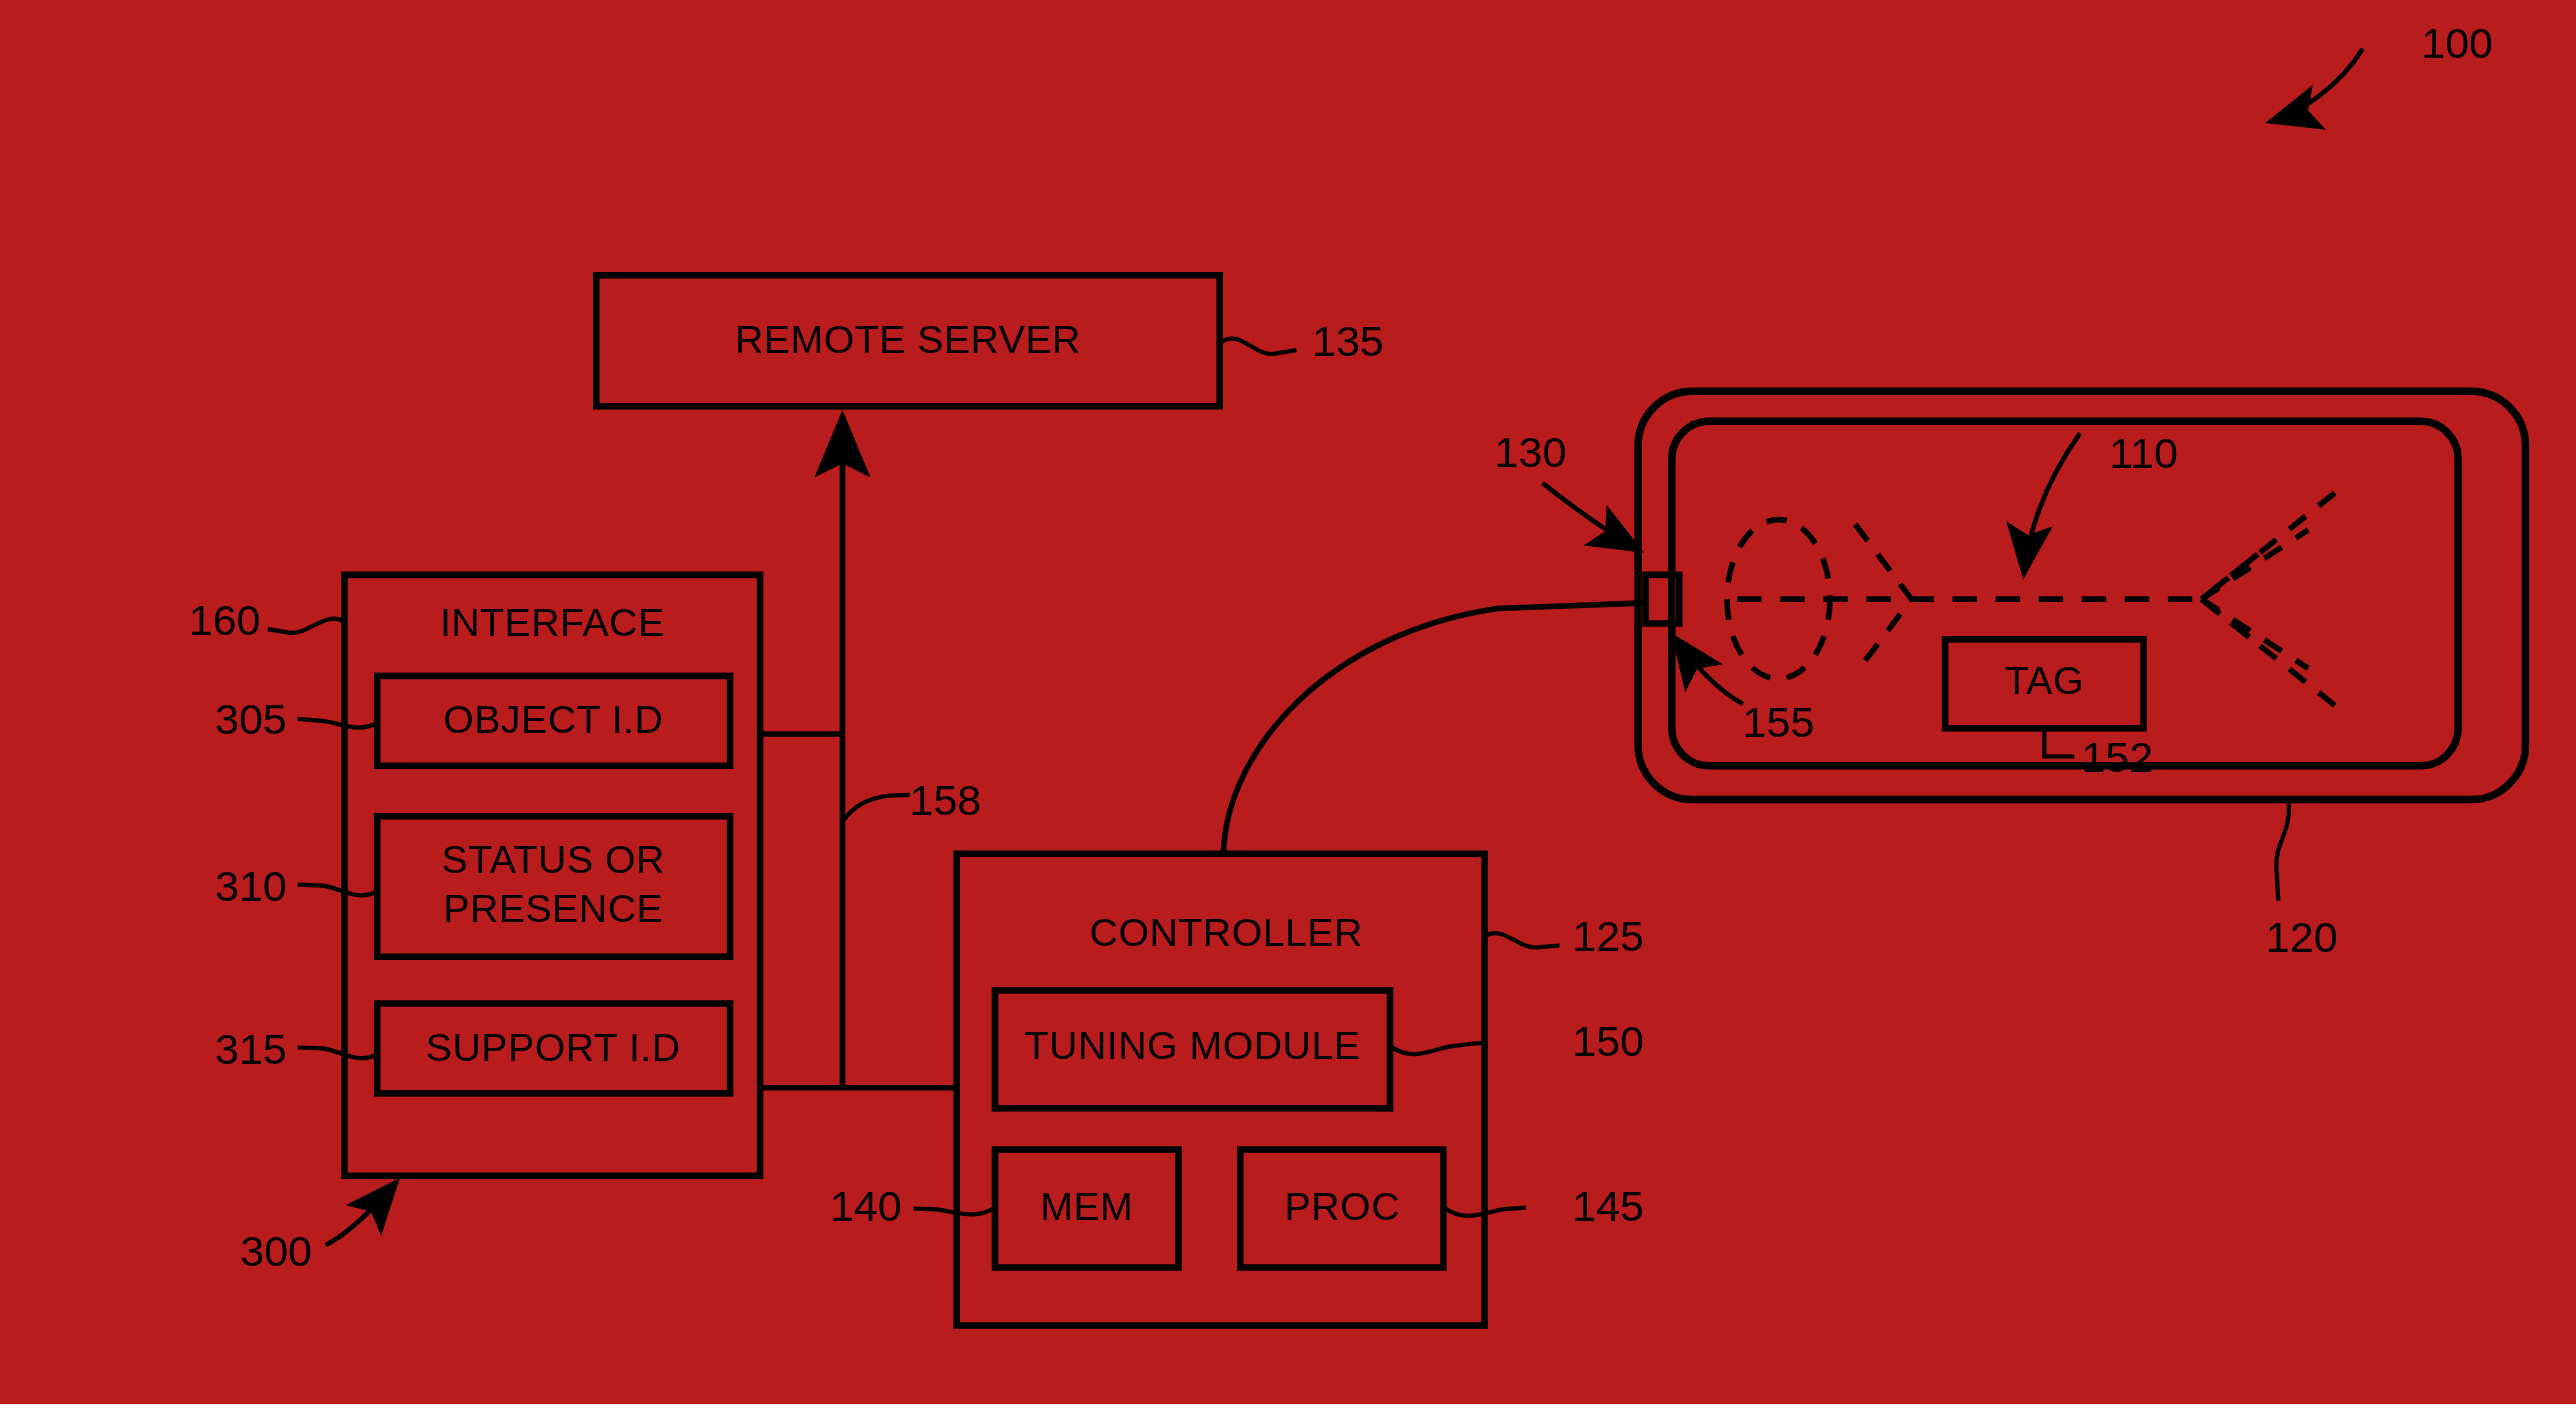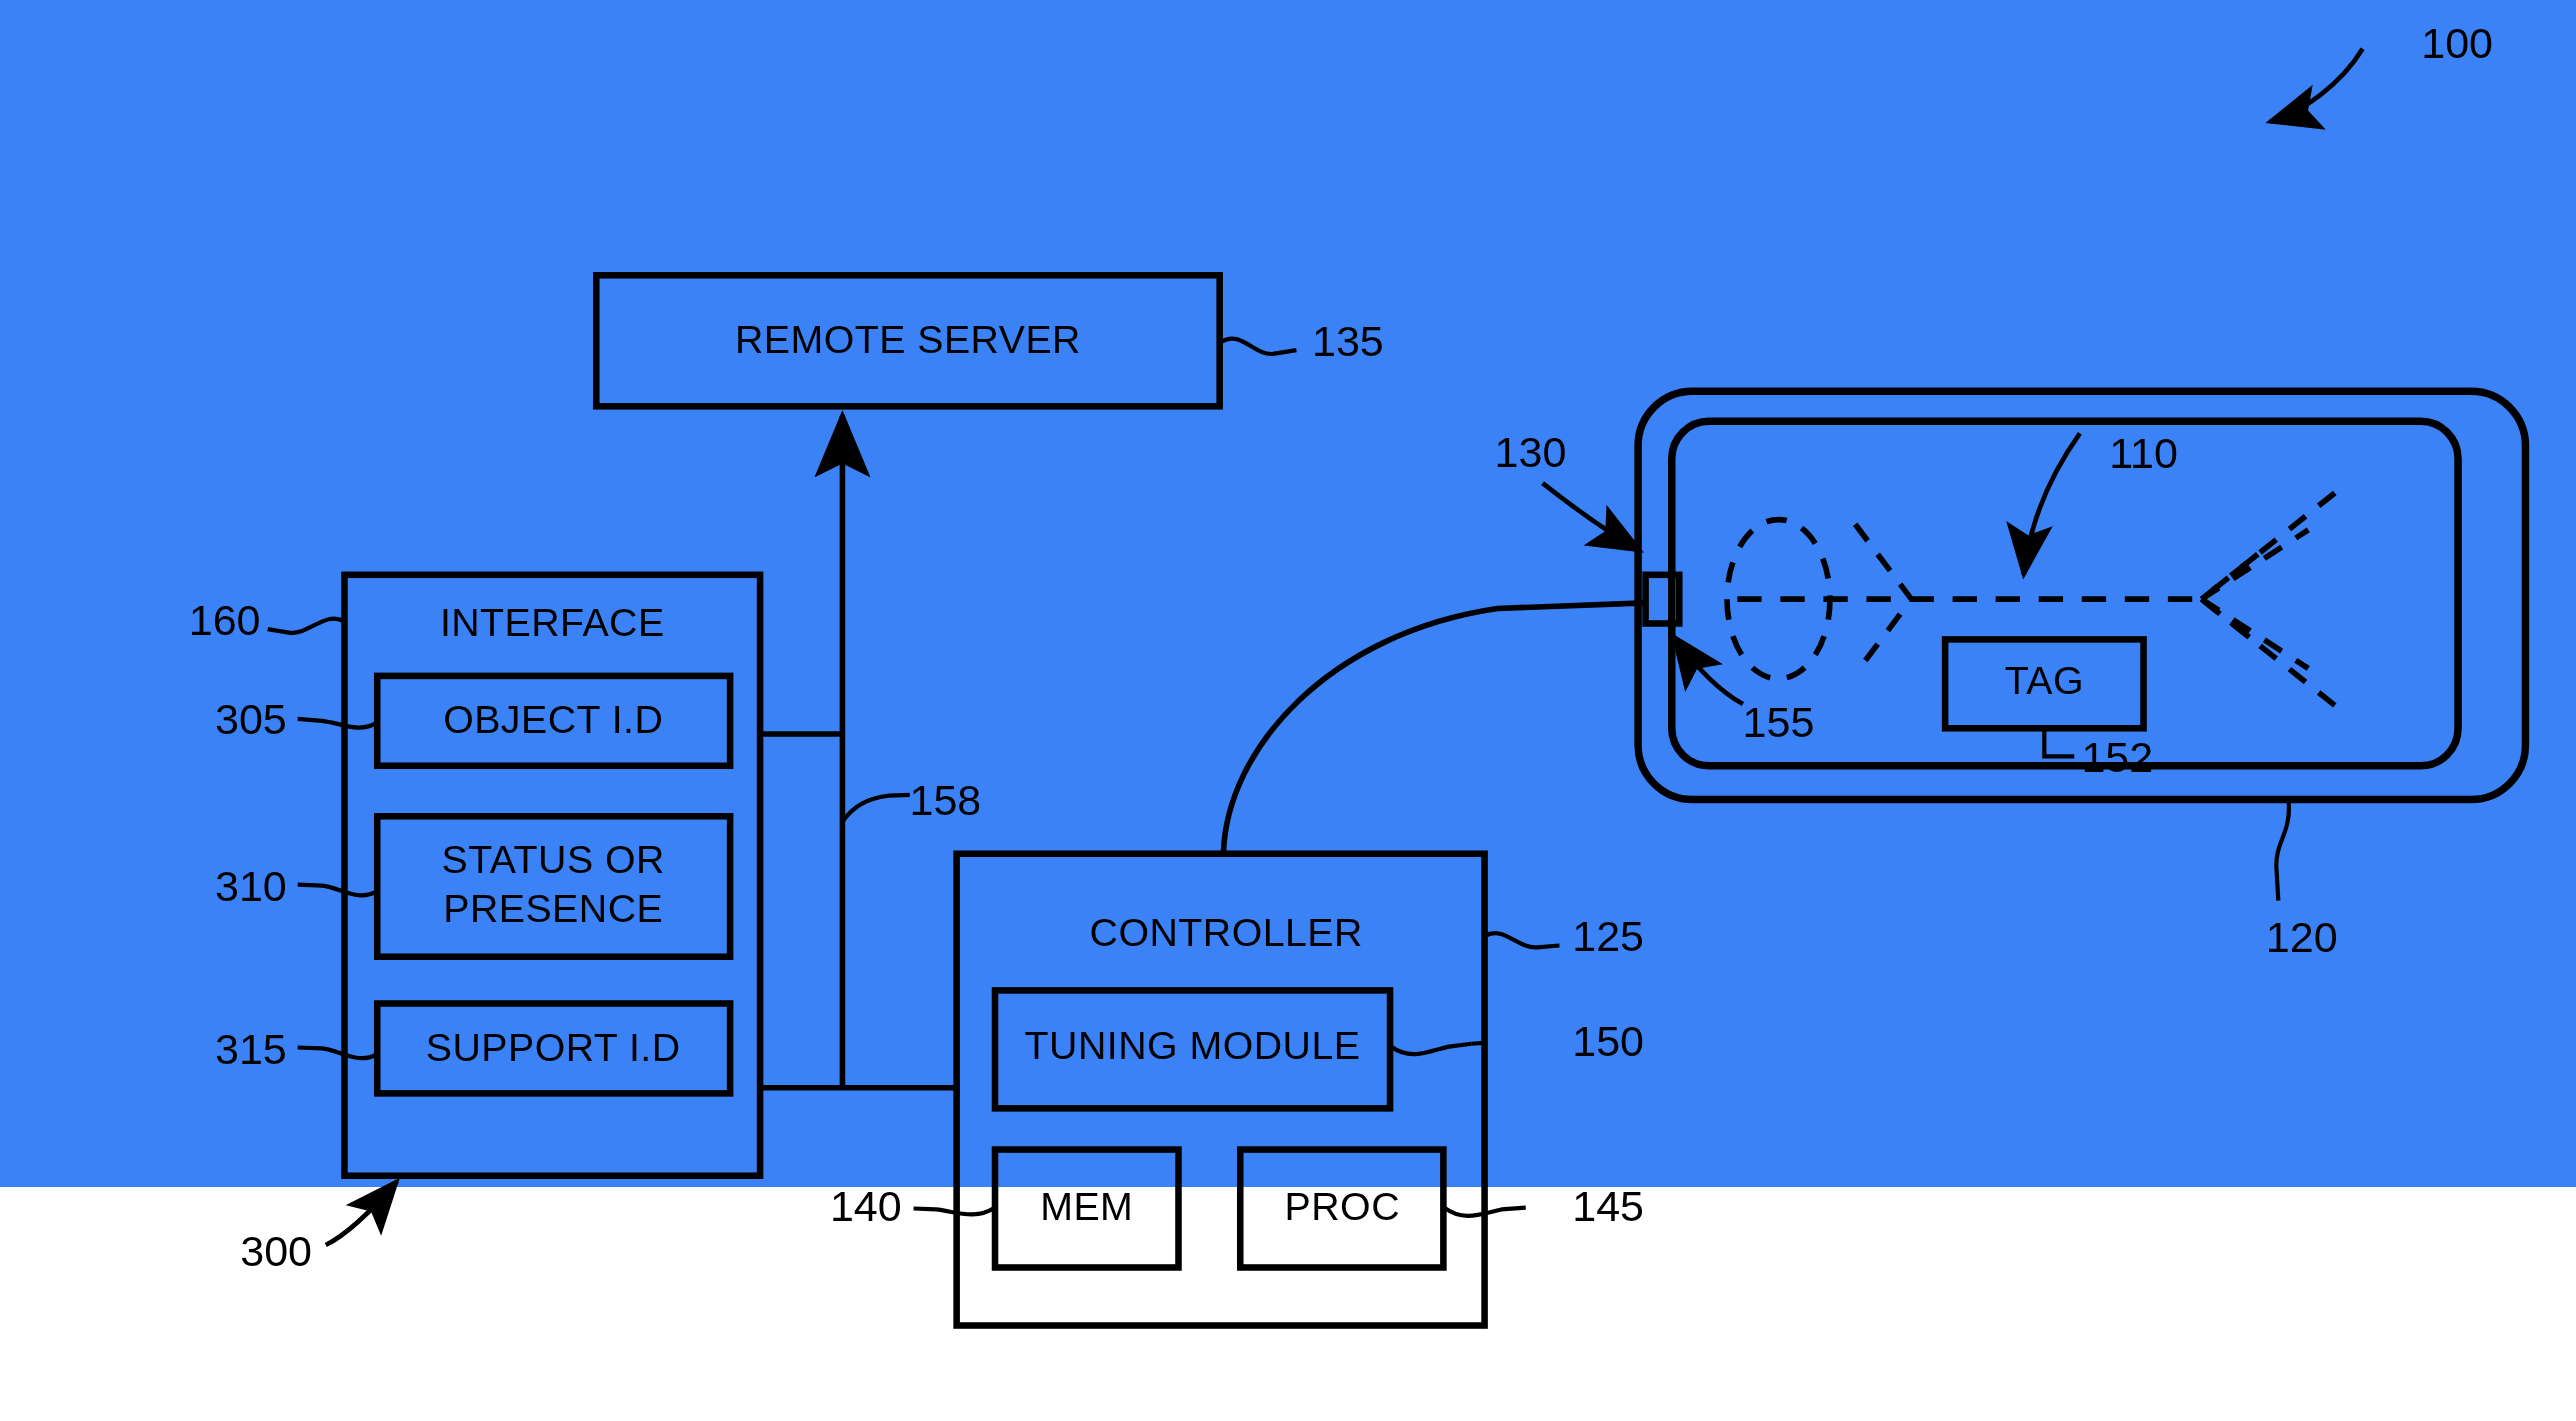--- a/index.html
+++ b/index.html
@@ -9,22 +9,22 @@
   }
   body {
     width: 2576px;
     height: 1422px;
     font-family: "Liberation Sans", sans-serif;
     overflow: hidden;
   }
   #diagram-root {
     position: relative;
     width: 2576px;
-    height: 1187px;
-    background: #3b82f6;
+    height: 1404px;
+    background: #b91c1c;
   }
   svg#patent-figure {
     display: block;
     width: 2576px;
     height: 1422px;
   }
   .blk {
     fill: none;
     stroke: #000000;
     stroke-width: 7;

